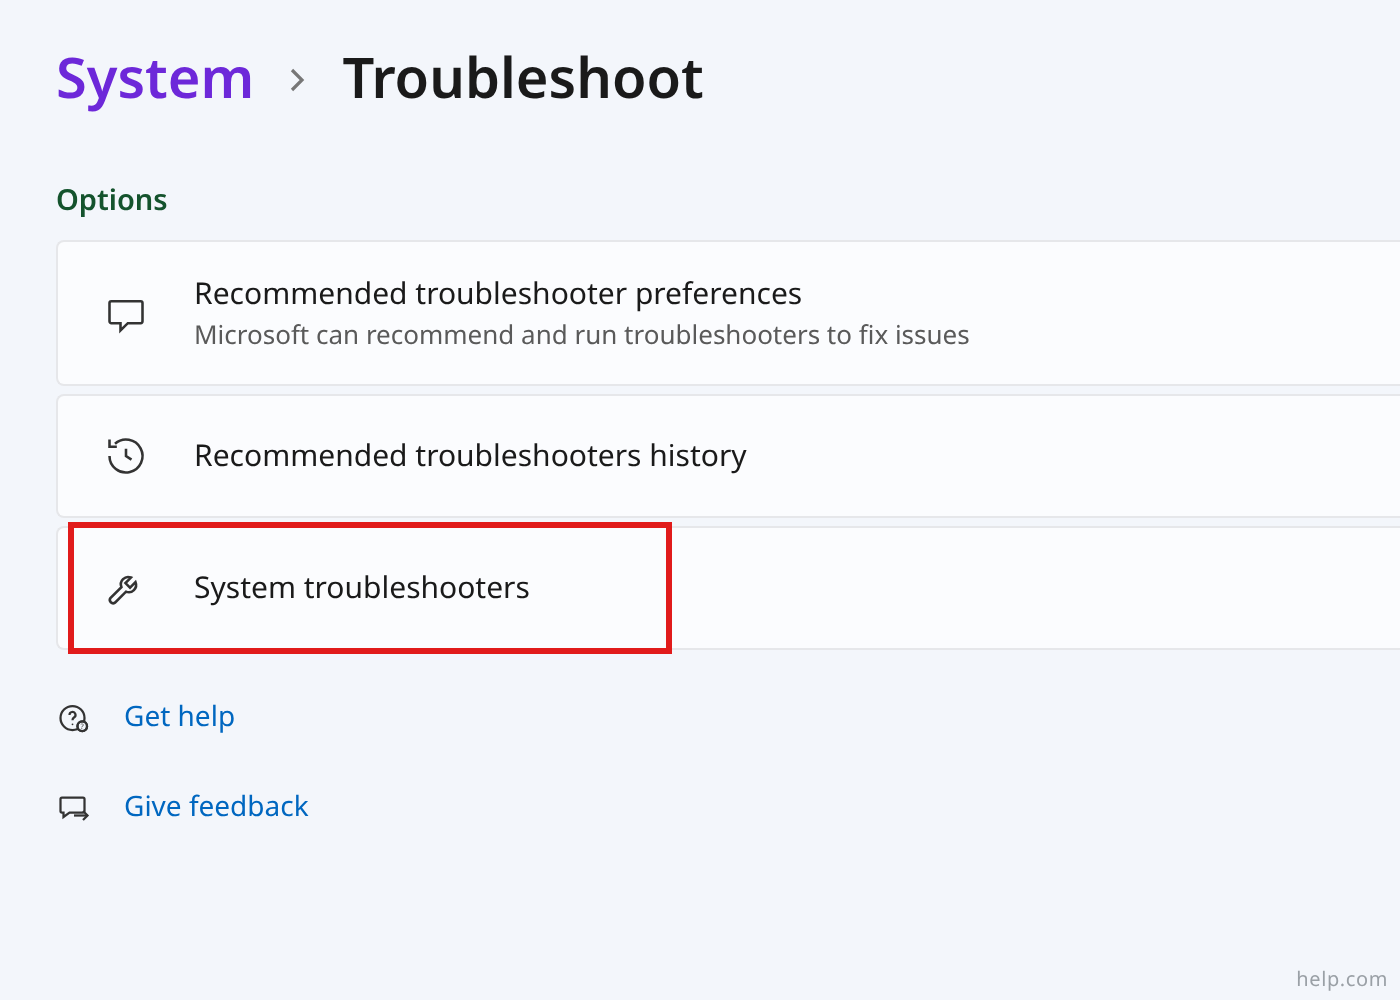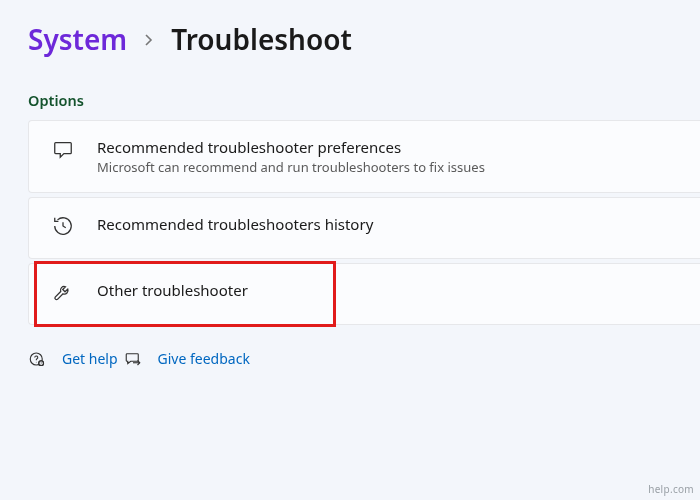--- a/index.html
+++ b/index.html
@@ -43,20 +43,21 @@
       flex-direction: column;
       gap: 4px;
       padding-left: 28px;
     }
     .option-row {
       background: #fbfcfe;
       border: 1px solid #e6e7ea;
       border-right: none;
       border-radius: 4px 0 0 4px;
       display: flex;
+      align-items: center;
       padding: 16px 22px;
       min-height: 62px;
       cursor: pointer;
       gap: 22px;
     }
     .option-icon {
       width: 24px;
       height: 24px;
       display: flex;
       align-items: center;
@@ -76,22 +77,22 @@
       top: -2px;
       left: 6px;
       width: 302px;
       height: calc(100% + 4px);
       border: 3px solid #e11b1b;
       pointer-events: none;
     }
     .links {
       padding: 24px 28px 0 28px;
       display: flex;
-      flex-direction: row;
-      gap: 6px;
+      flex-direction: column;
+      gap: 26px;
     }
     .link-row {
       display: flex;
       align-items: center;
       gap: 16px;
       cursor: pointer;
     }
     .link-row .link-icon {
       width: 18px; height: 18px;
       display:flex; align-items:center; justify-content:center;
@@ -154,21 +155,21 @@
   </div>
 
   <div class="highlight-box">
     <div class="option-row">
       <span class="option-icon">
         <svg width="22" height="22" viewBox="0 0 24 24" fill="none" stroke="currentColor" stroke-width="1.4">
           <path d="M14.7 6.3 a4 4 0 0 0 -5.2 5.2 l-6 6 a1.8 1.8 0 0 0 2.5 2.5 l6 -6 a4 4 0 0 0 5.2 -5.2 l-3 3 -2.5 -2.5 z"></path>
         </svg>
       </span>
       <div class="option-text">
-        <span class="option-title">Other troubleshooter</span>
+        <span class="option-title">System troubleshooters</span>
       </div>
     </div>
     <div class="highlight-overlay"></div>
   </div>
 
 </div>
 
 <div class="links">
   <div class="link-row">
     <span class="link-icon">

